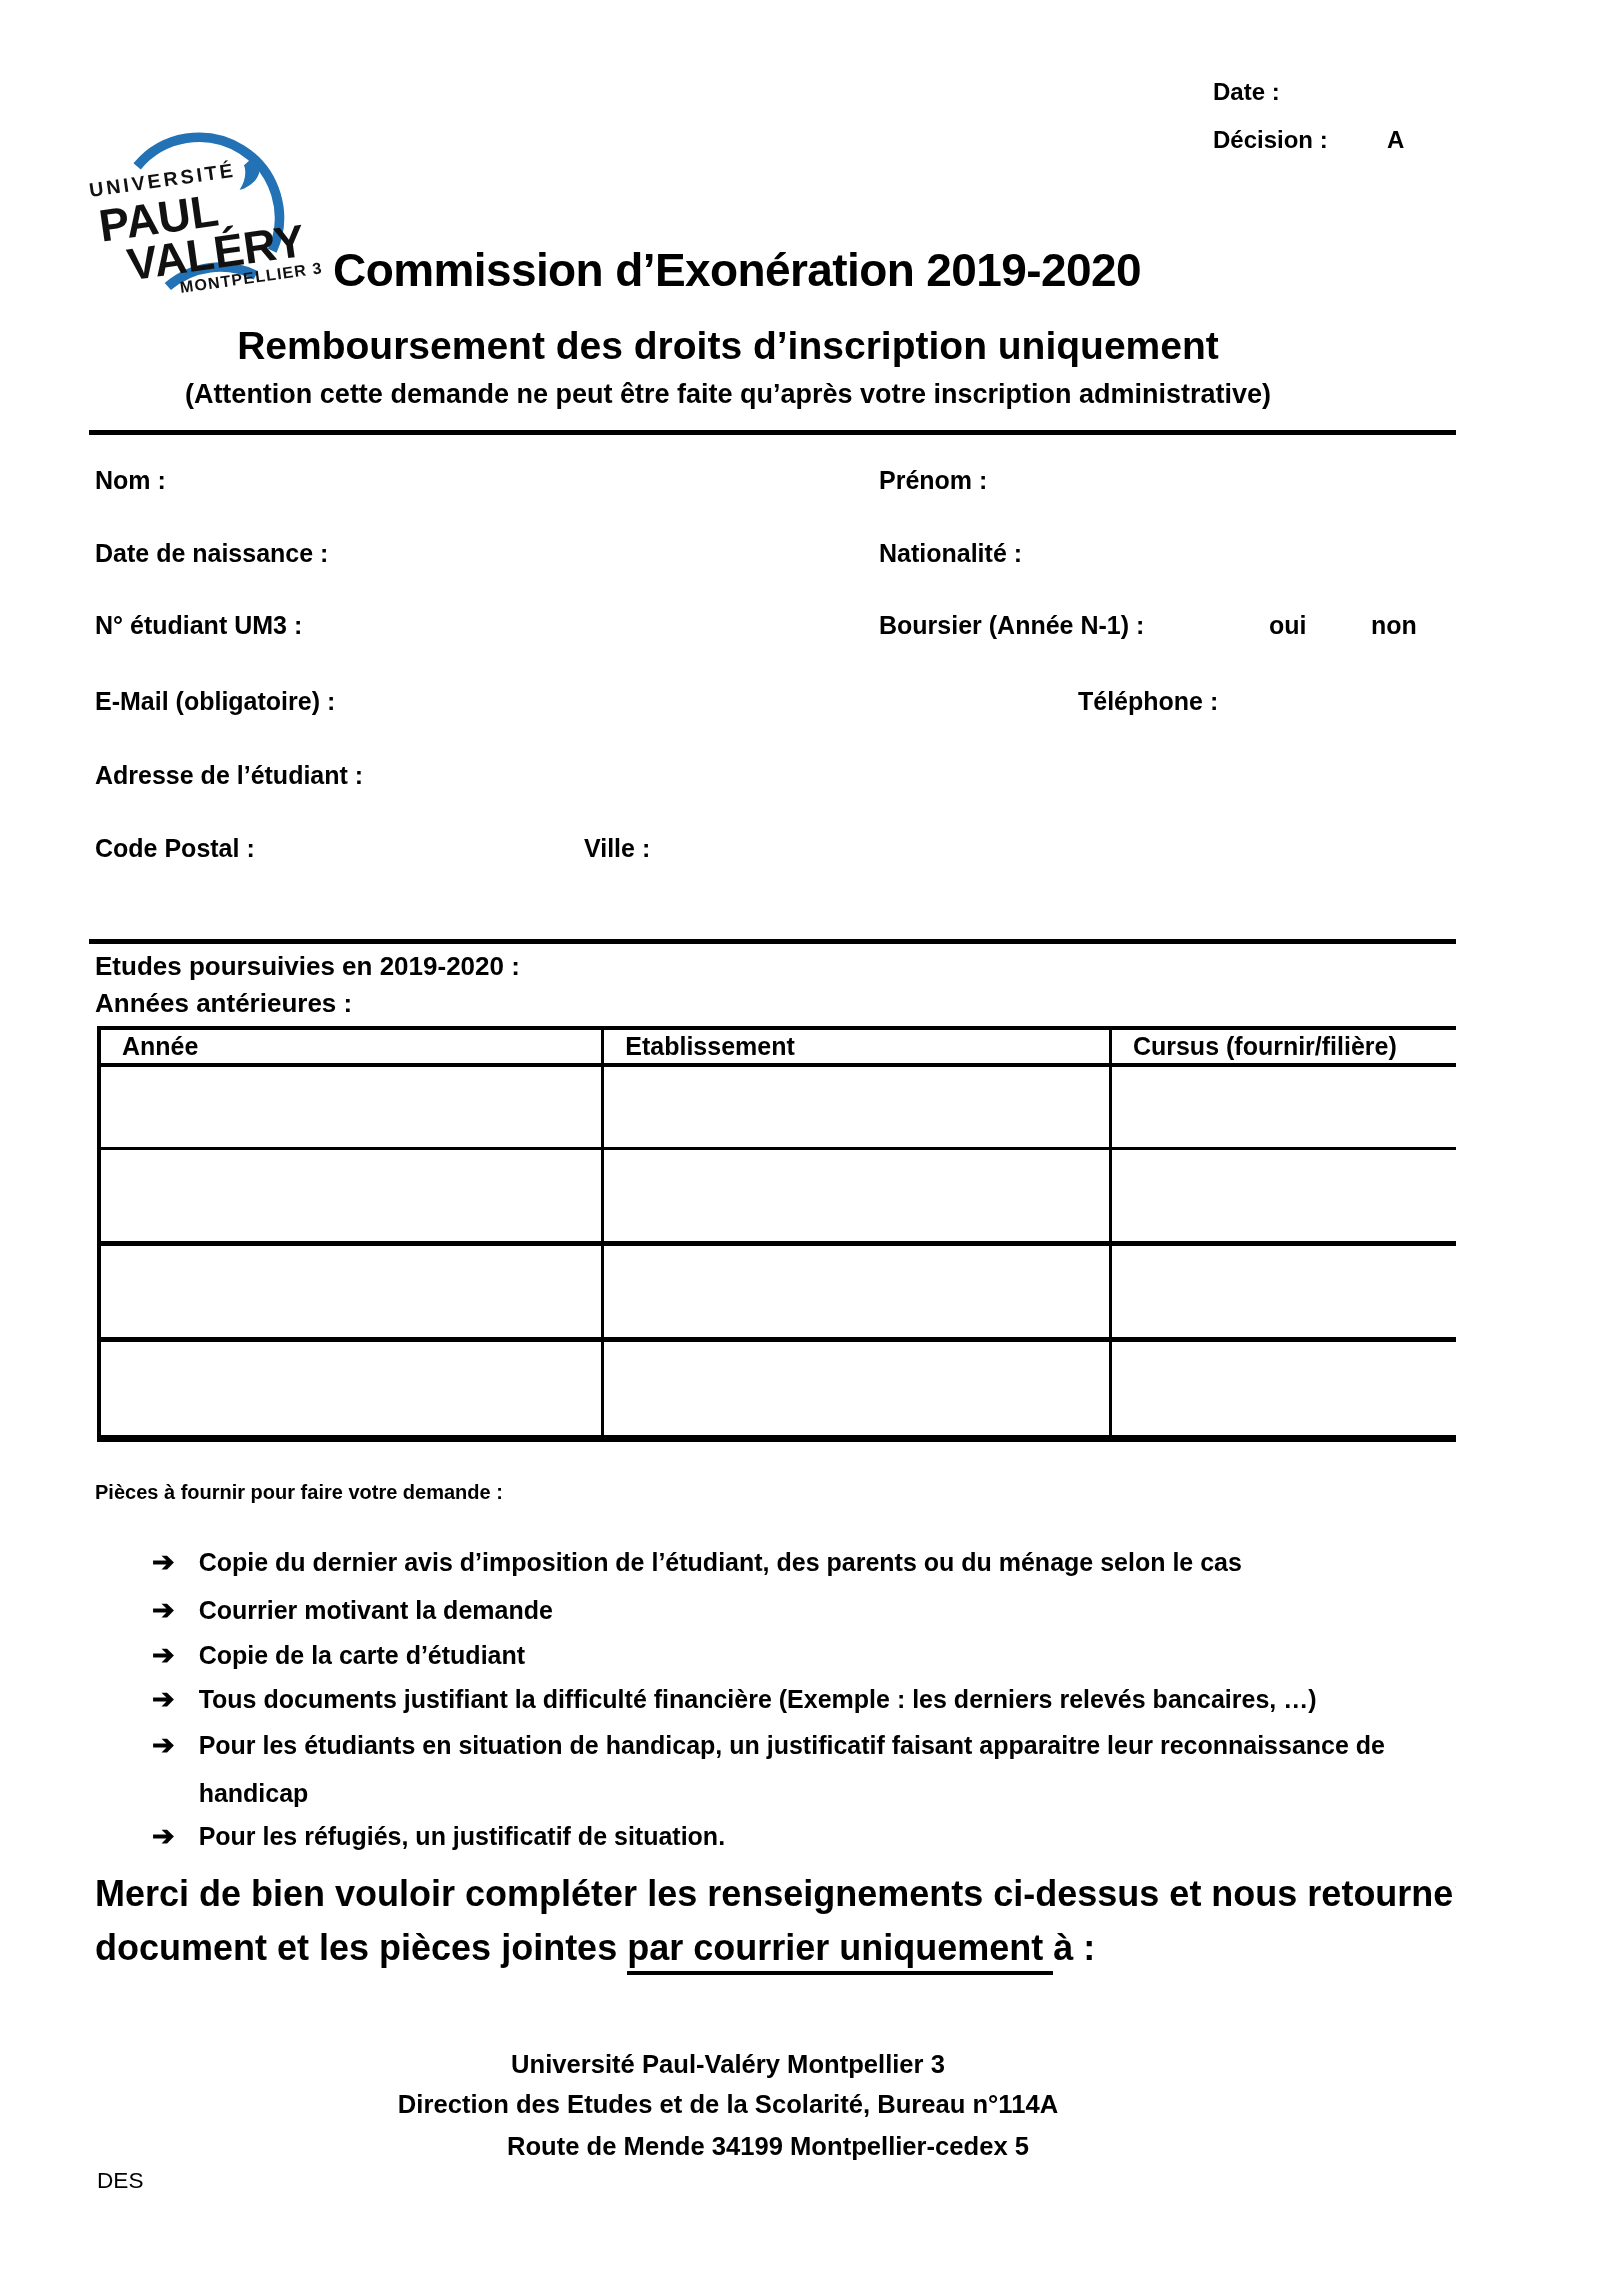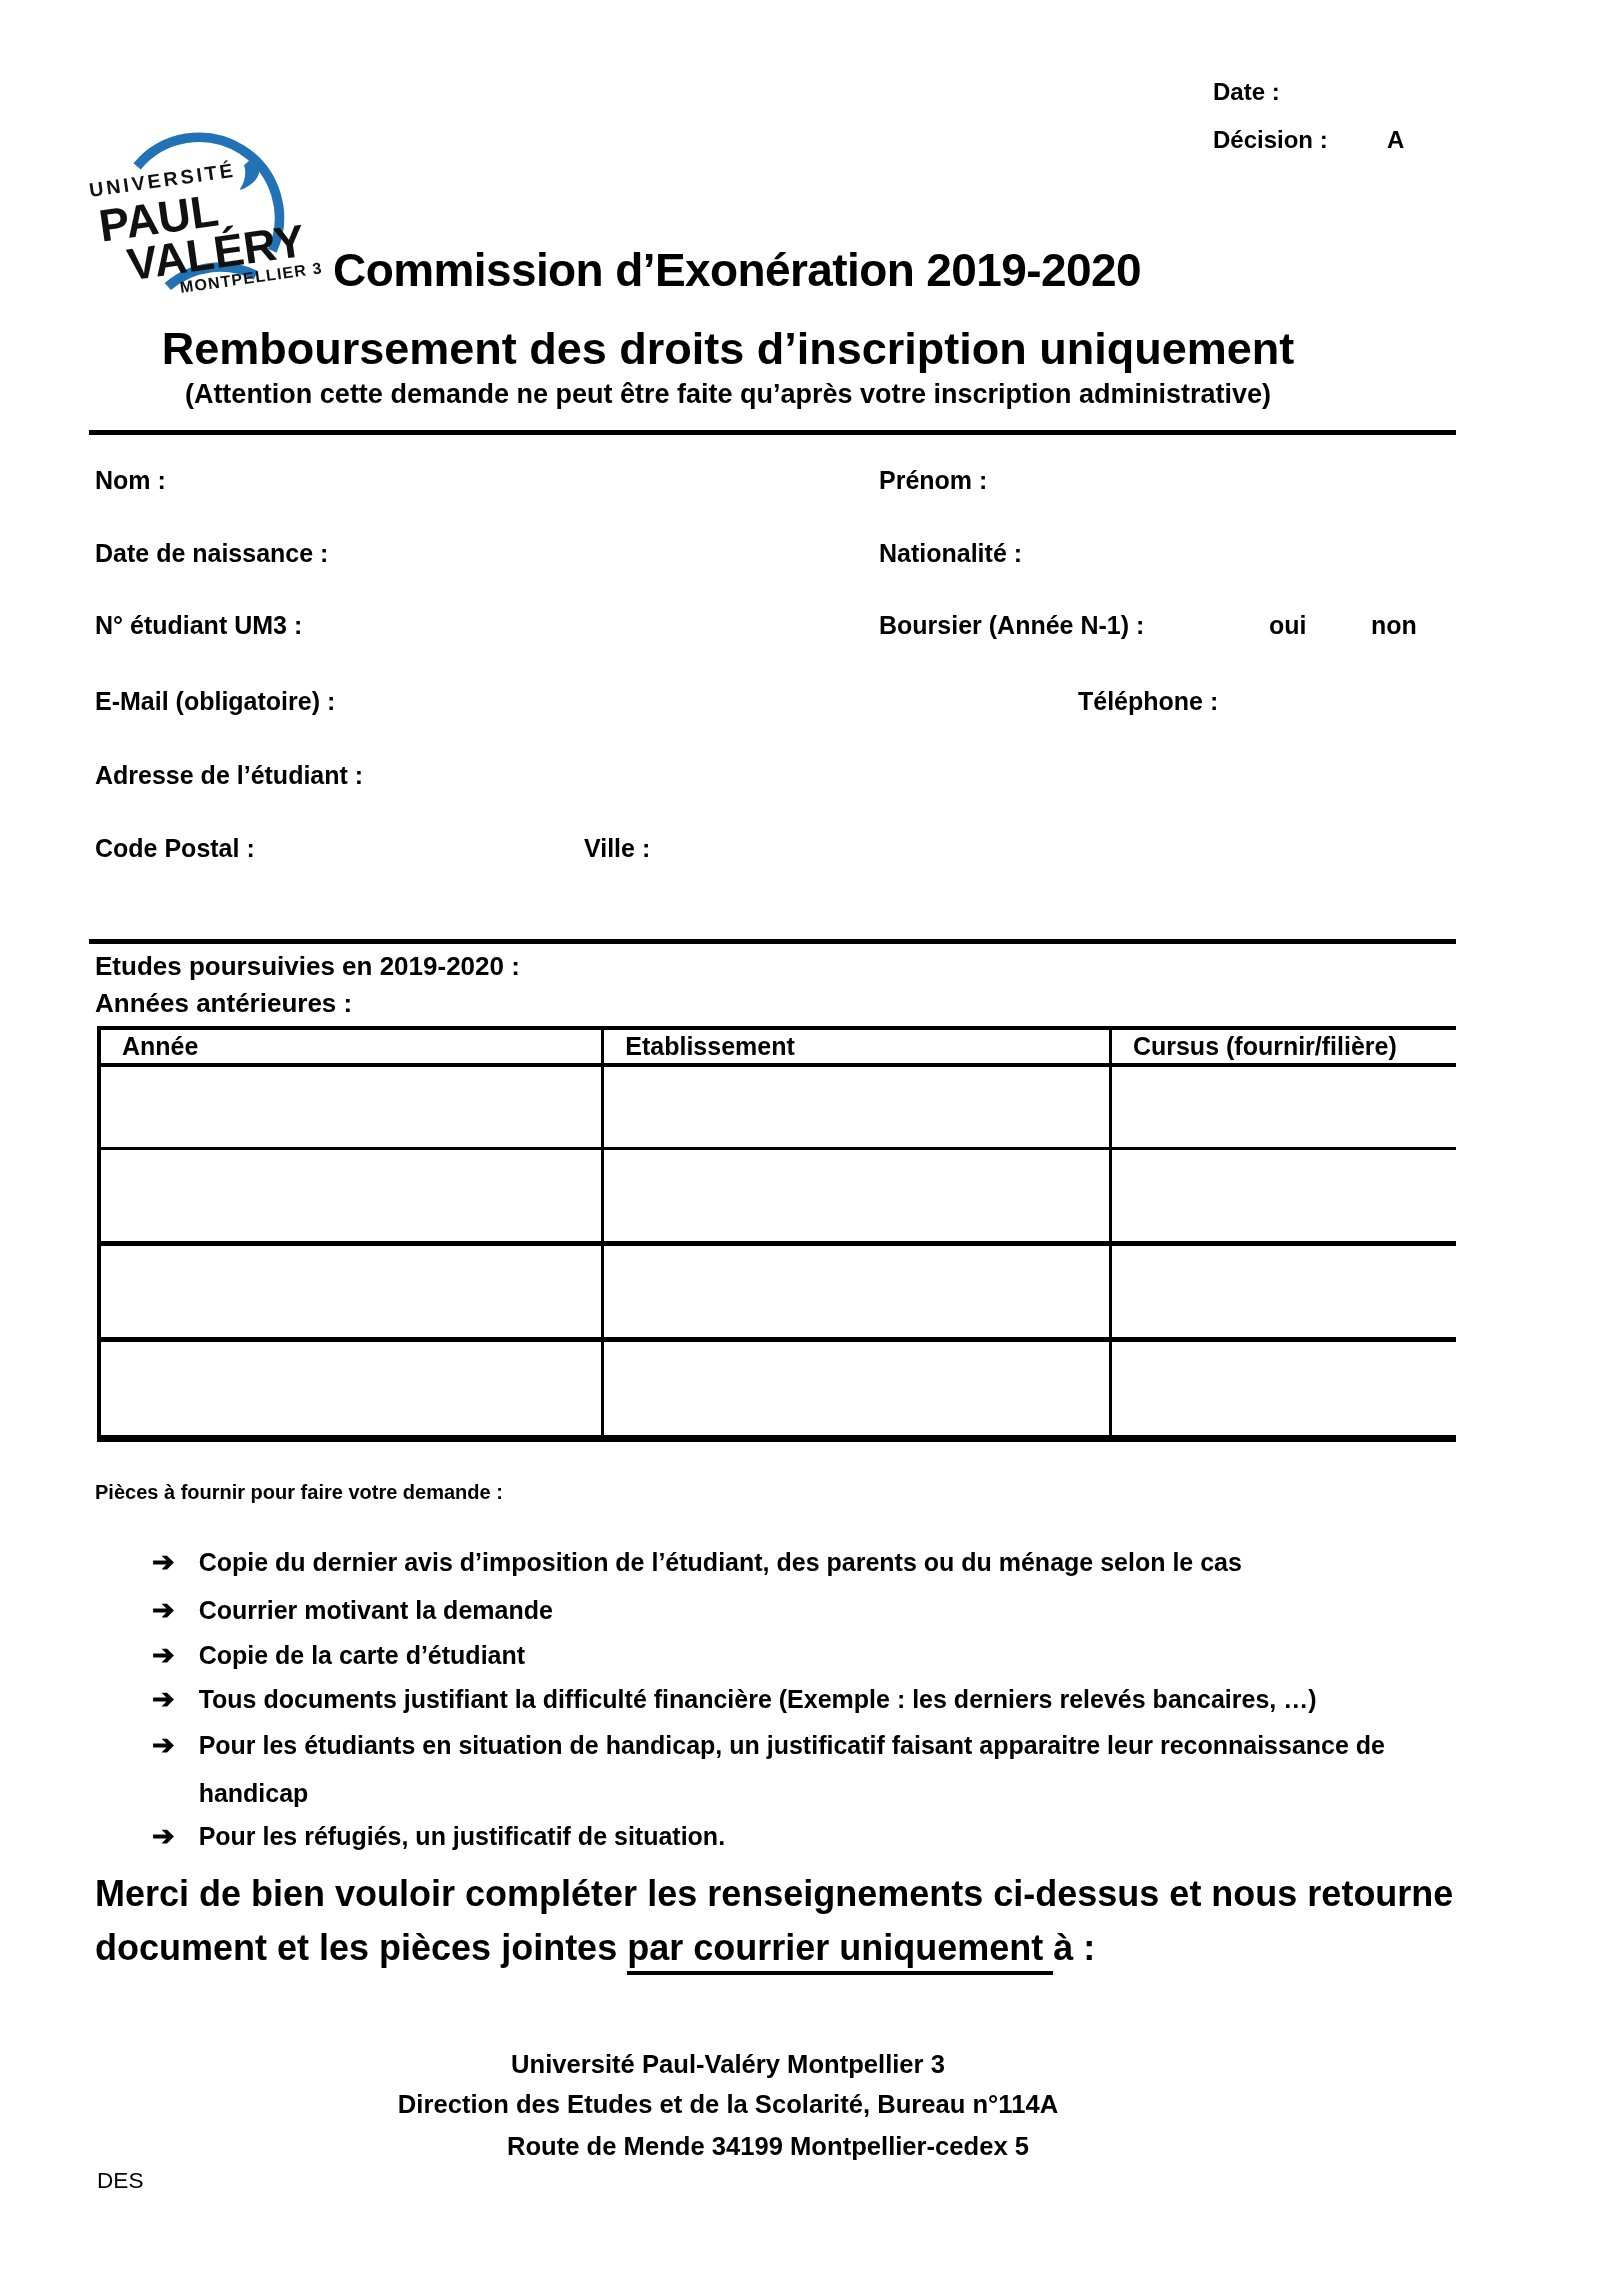--- a/index.html
+++ b/index.html
@@ -10,21 +10,21 @@
     background:#ffffff;
     font-family:"Liberation Sans", sans-serif;
     color:#000;
     font-weight:bold;
     overflow:hidden;
   }
   .abs{position:absolute;white-space:nowrap;line-height:1;}
   .center{left:0;width:100%;text-align:center;}
   .f-date{font-size:24px;}
   .title{font-size:46px;letter-spacing:-0.6px;padding-left:9px;}
-  .subtitle{font-size:45px;}
+  .subtitle{font-size:39px;}
   .attention{font-size:27px;}
   .label{font-size:25px;}
   .sechead{font-size:26px;}
   .pieces{font-size:20px;}
   .hr{position:absolute;left:89px;width:1460px;height:5.4px;background:#000;}
   .addr{font-size:25.6px;margin-top:32px;}
   .des{font-size:22.6px;font-weight:normal;}
 
   table.studies{
     position:absolute;left:97px;top:1026px;width:1452px;

